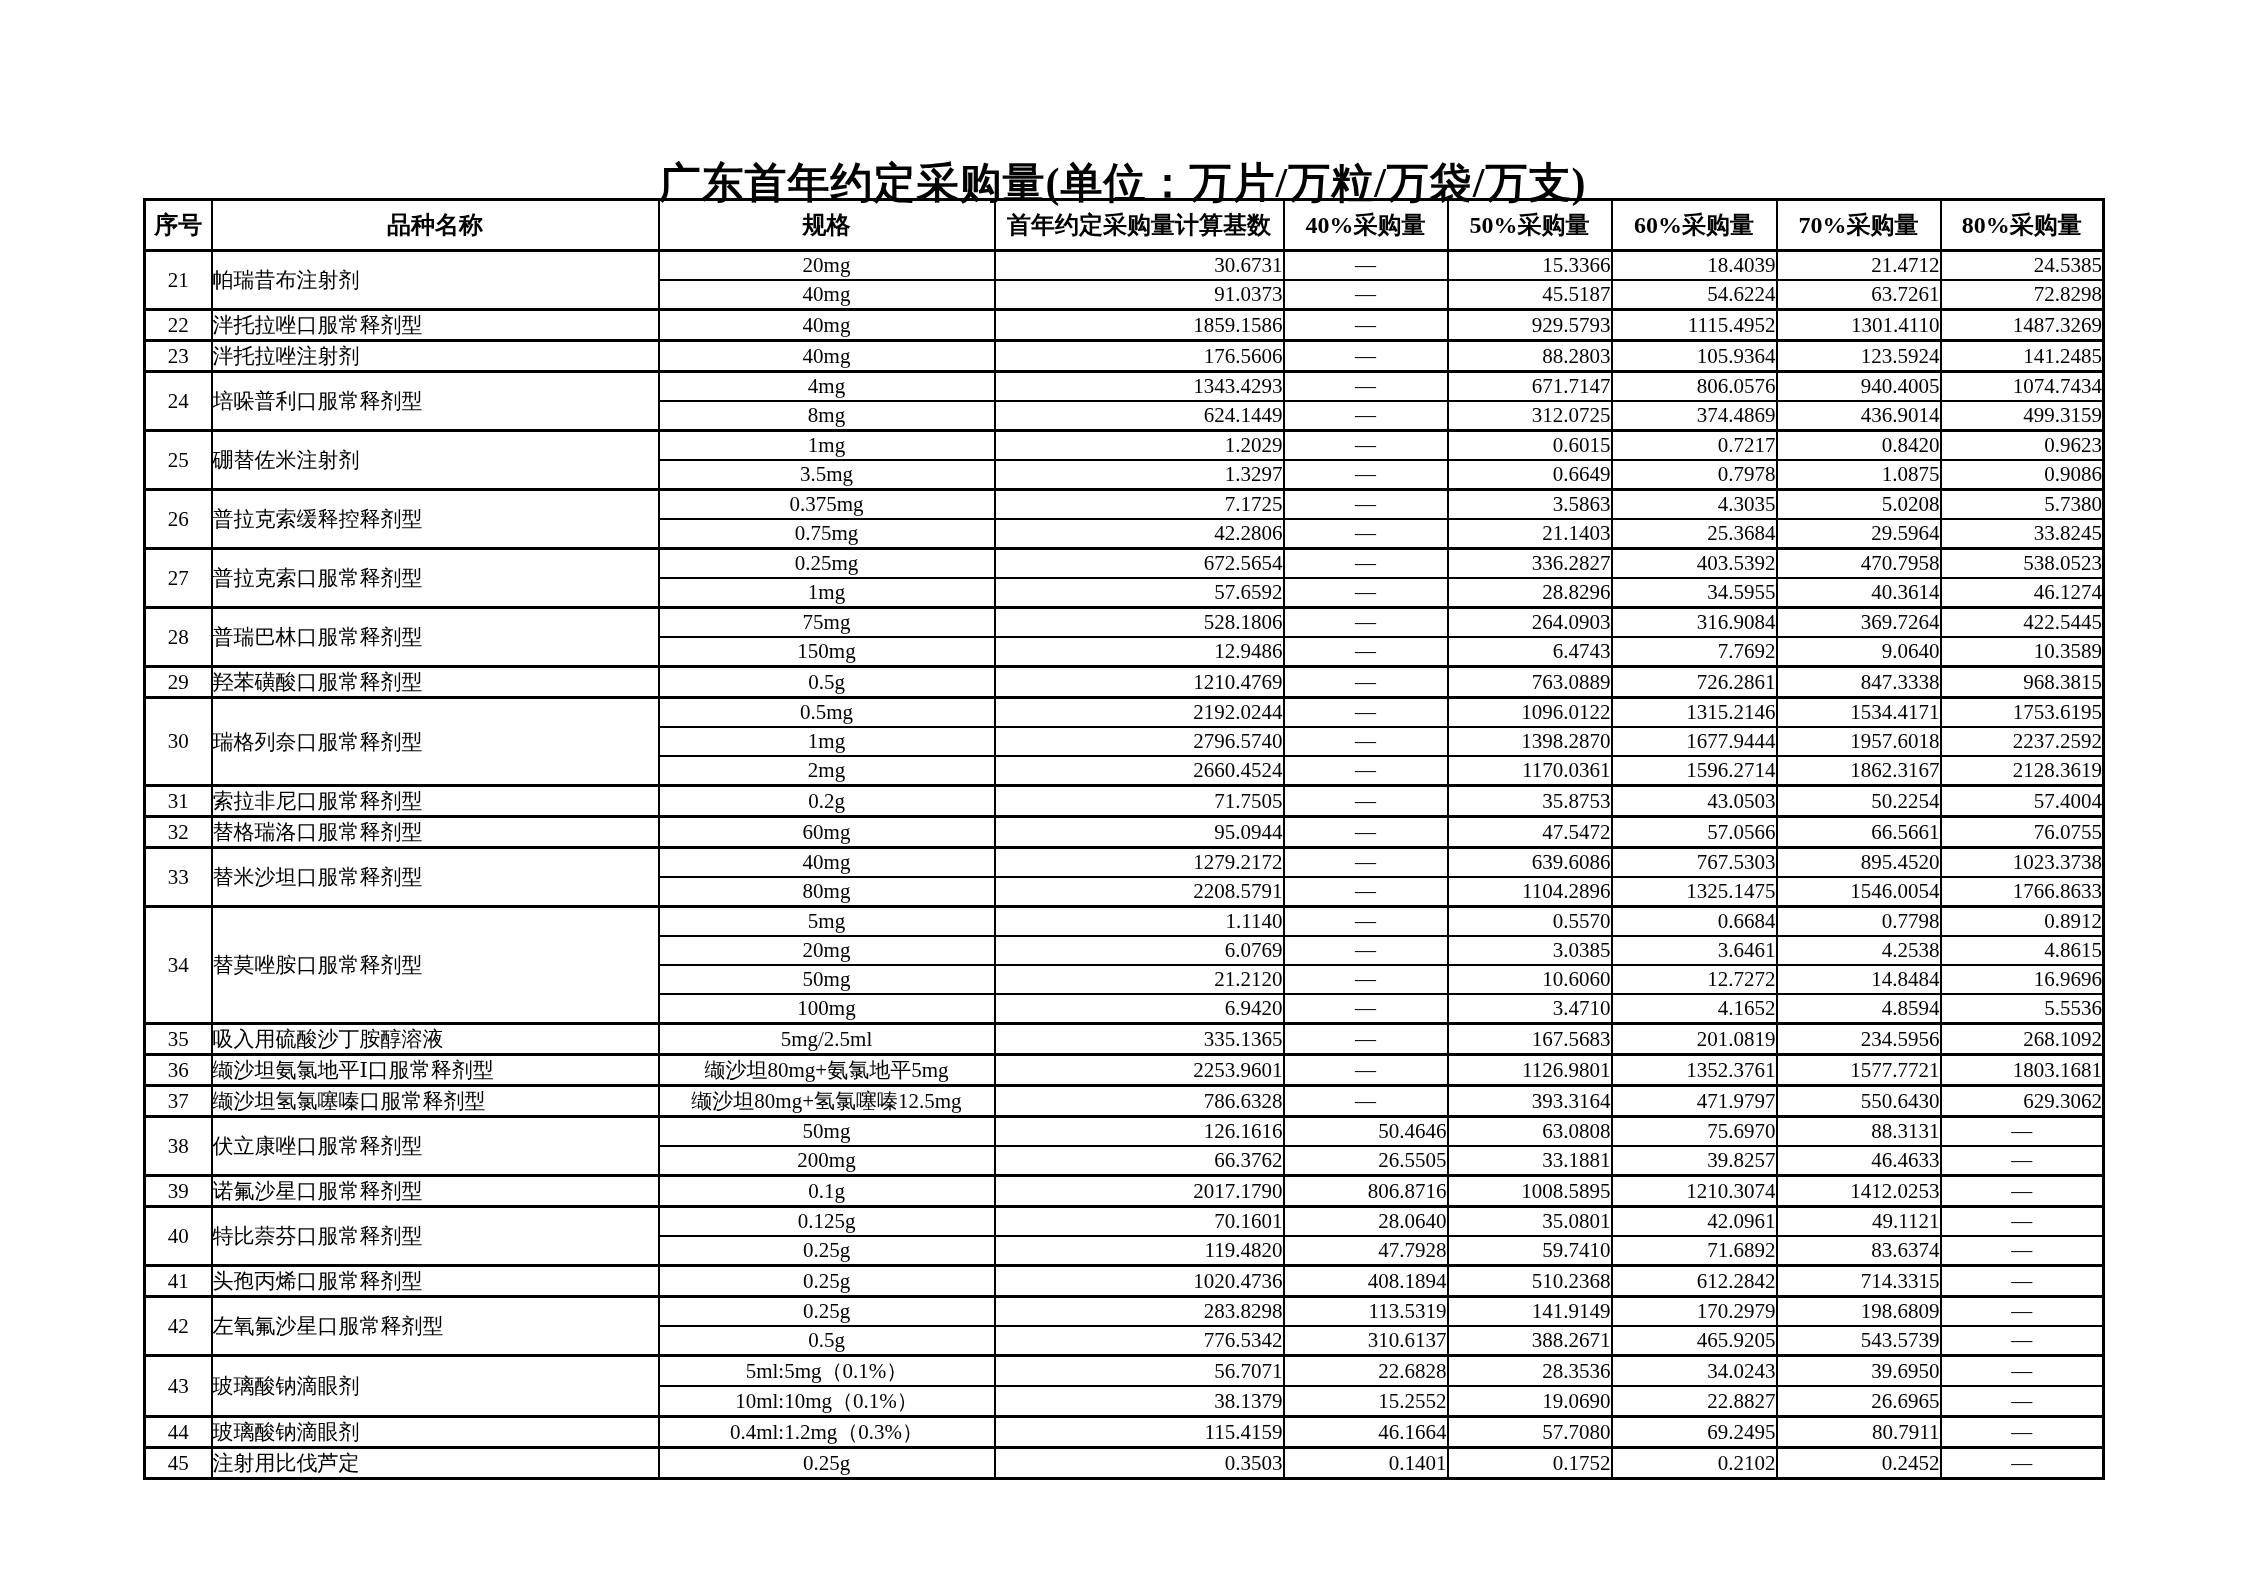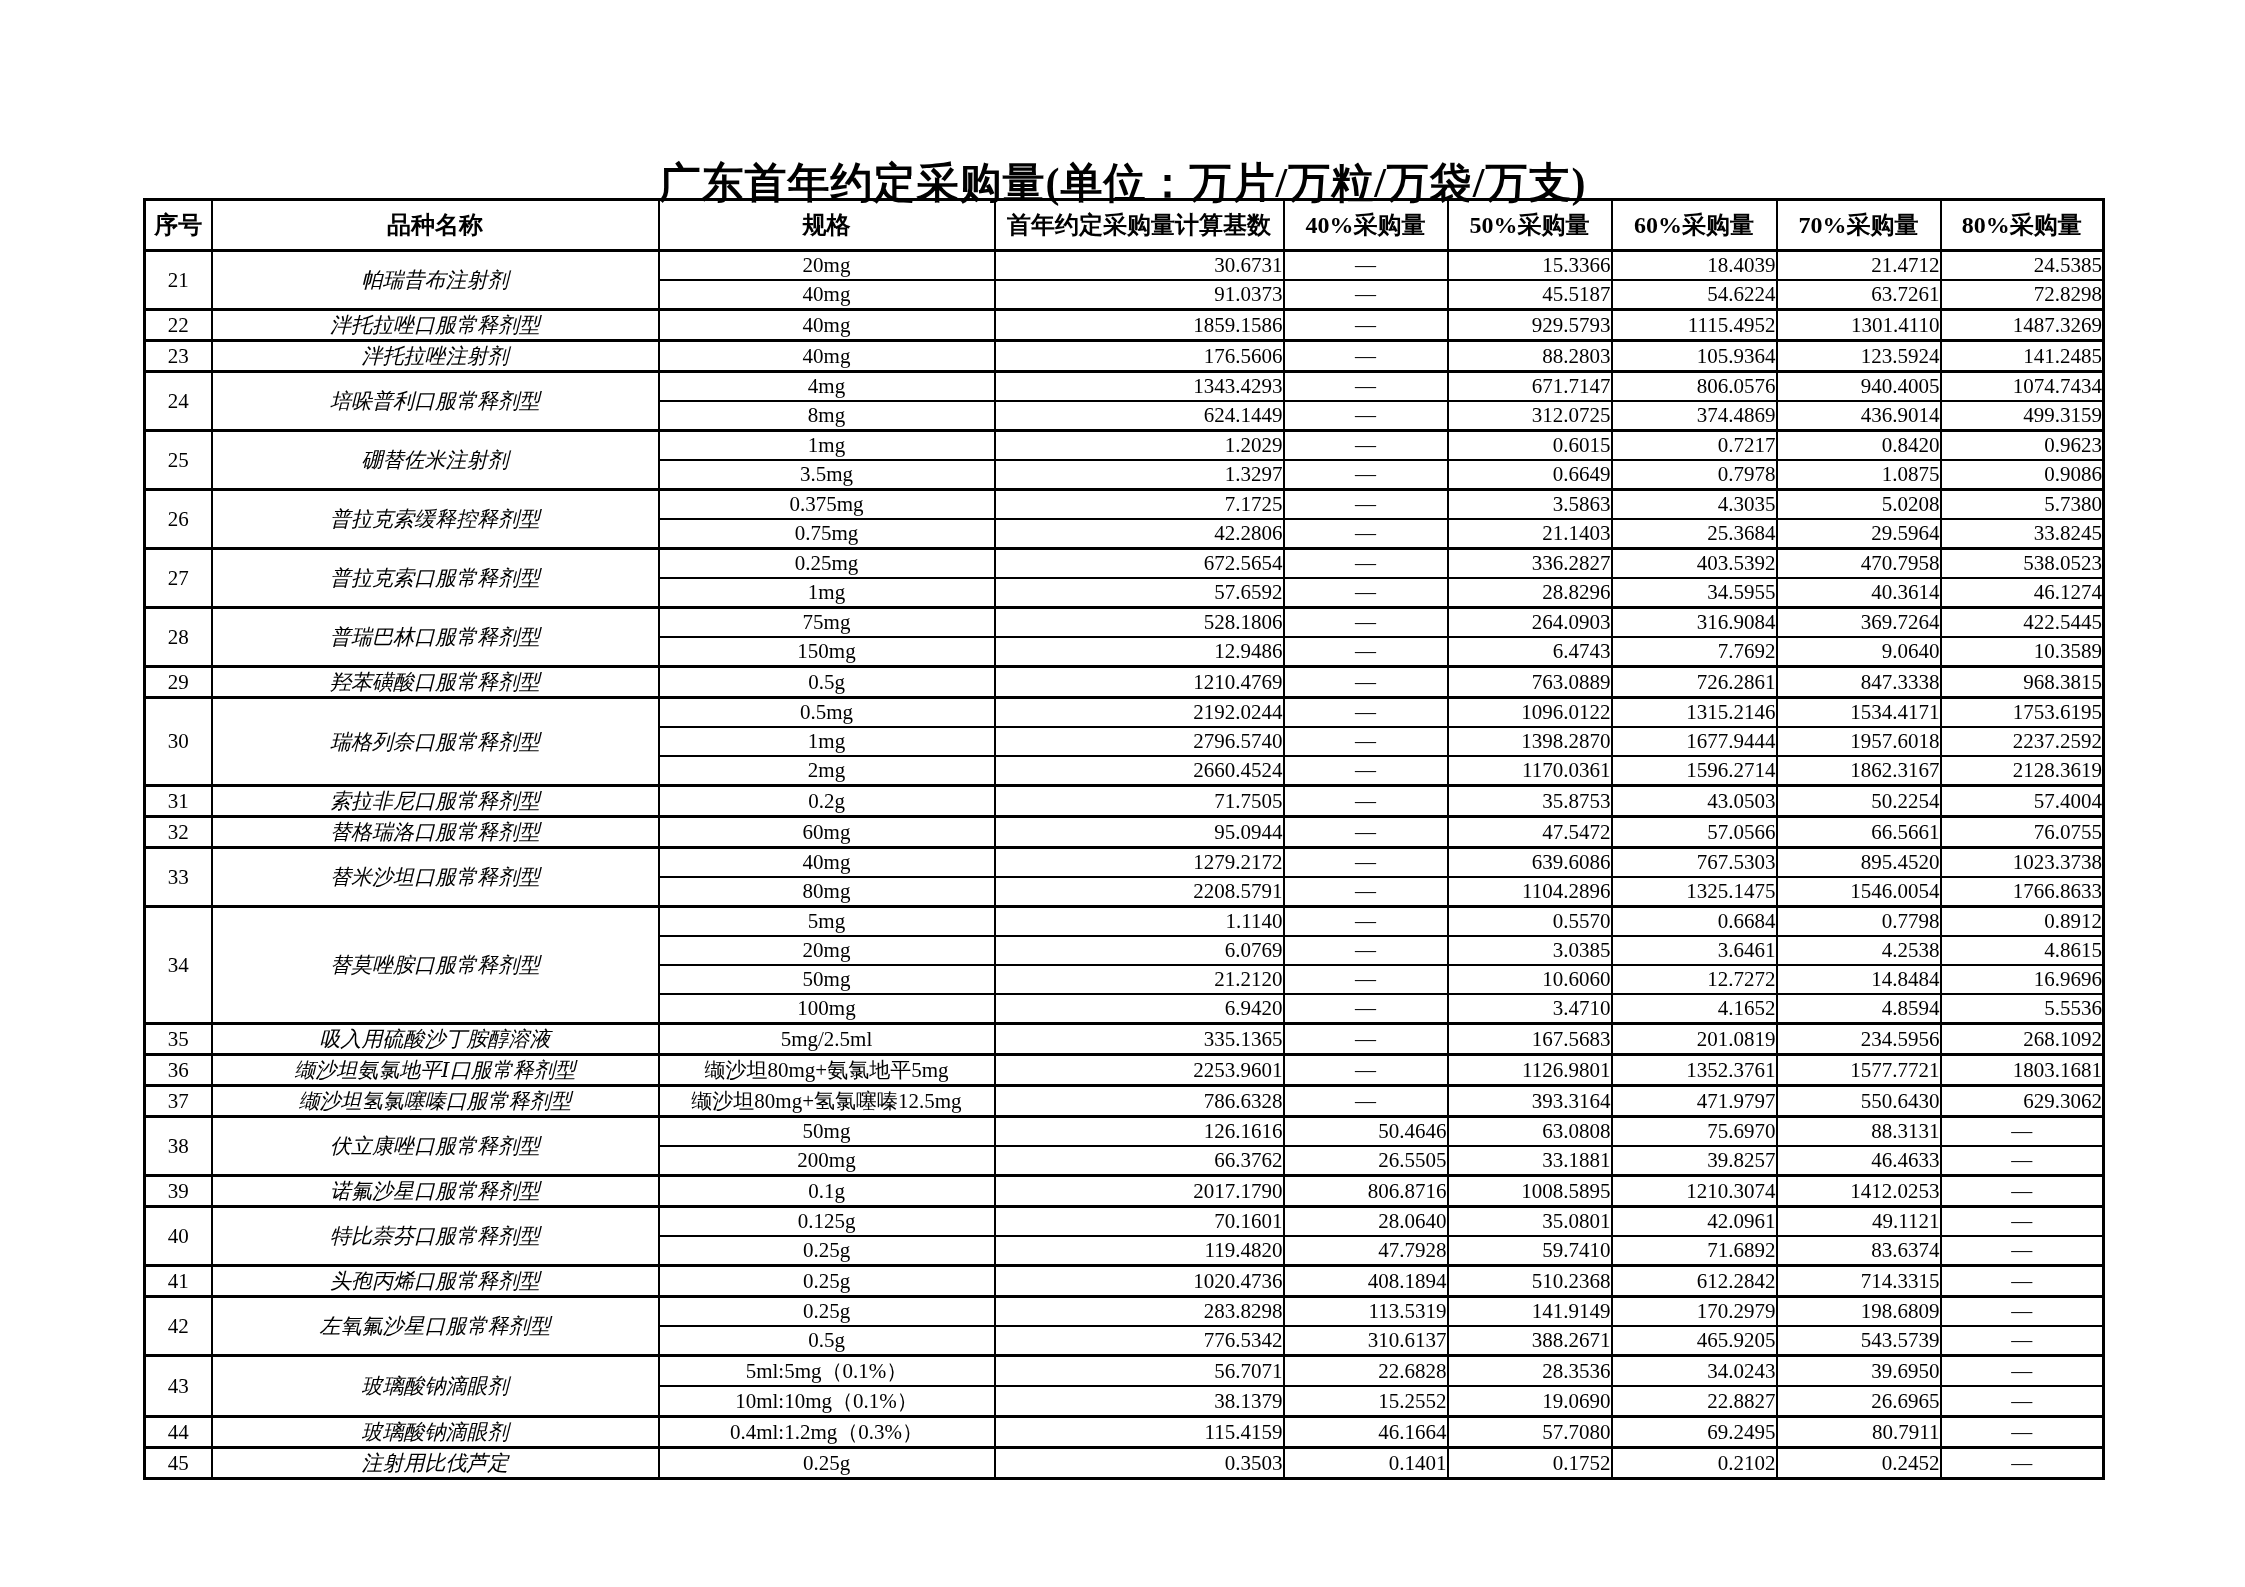--- a/index.html
+++ b/index.html
@@ -57,21 +57,21 @@
   table.proc td {
     border: 2px solid #000;
     height: 27px;
     font-size: 21px;
     padding: 0;
     overflow: hidden;
     white-space: nowrap;
   }
   tr.group-start td { border-top: 3px solid #000; }
   td.c-seq   { text-align: center; font-size: 22px; font-family: Liberation Serif, serif; }
-  td.c-name  { text-align: center; font-size: 22px; font-style: italic; }
+  td.c-name  { text-align: left; font-size: 22px; }
   td.c-spec  { text-align: center; font-size: 21px; border-radius: 9px; }
   td.c-num   { text-align: right; padding-right: 10px; }
   td.c-dash  { text-align: center; }
 </style>
 </head>
 <body>
 
 <div class="sheet">
 
   <div class="doc-title">广东首年约定采购量(单位：万片/万粒/万袋/万支)</div>

